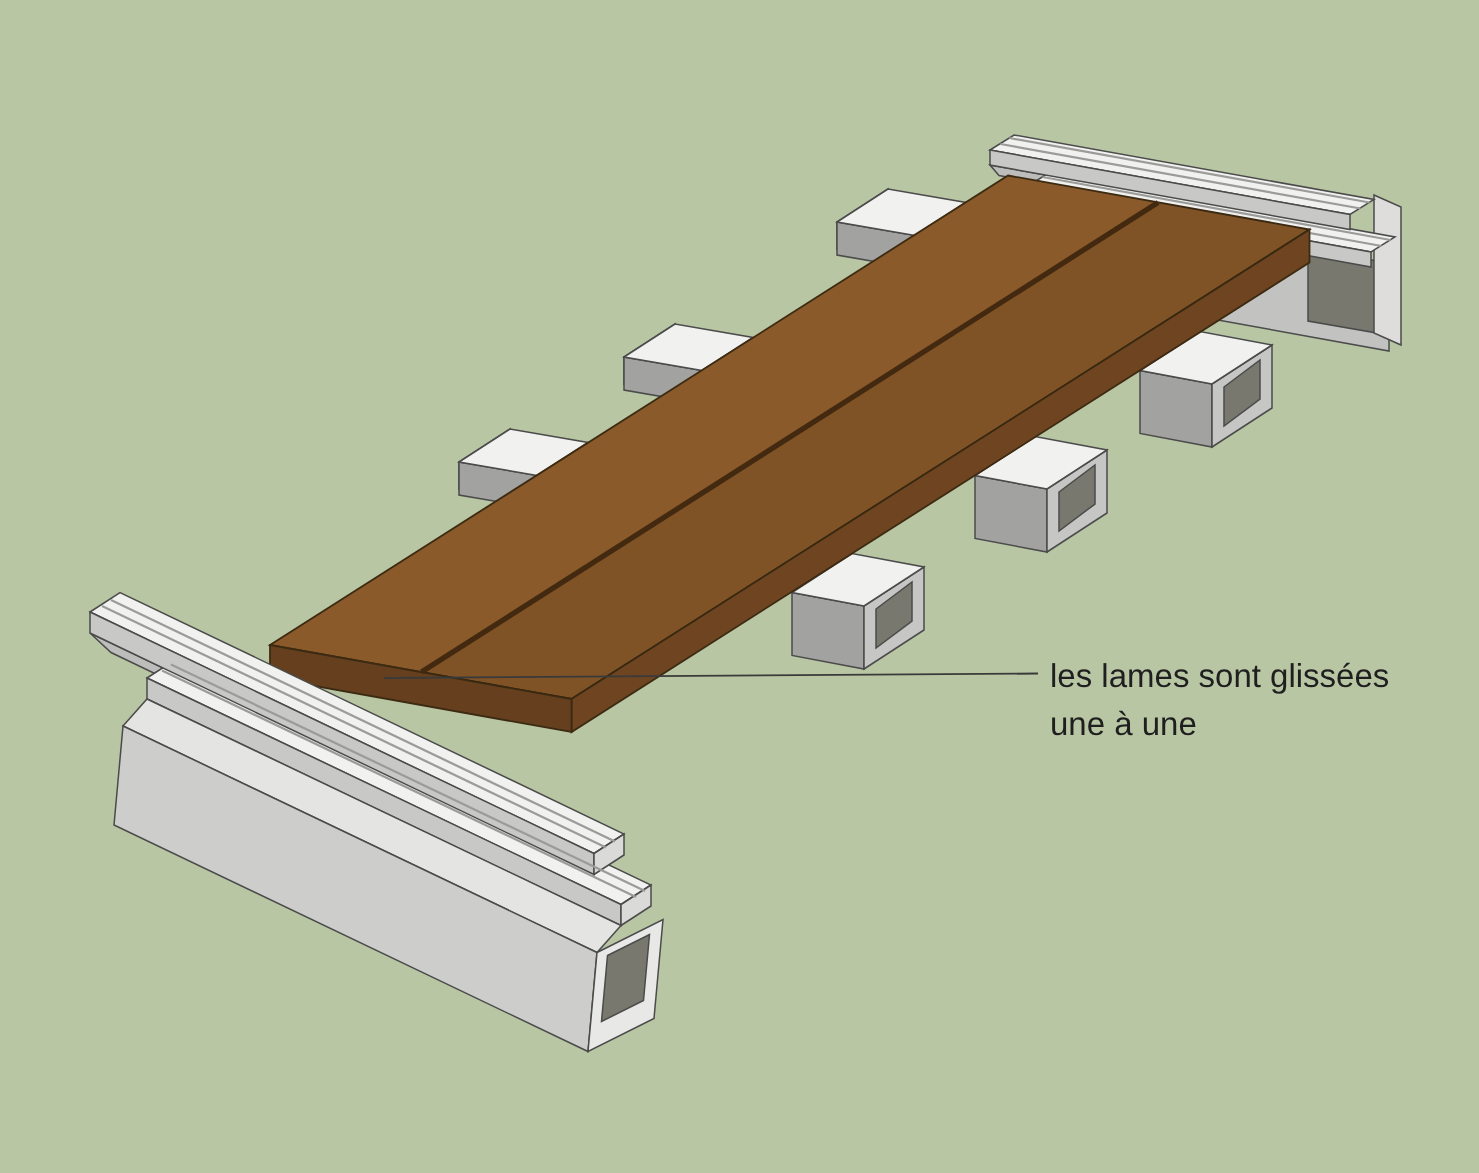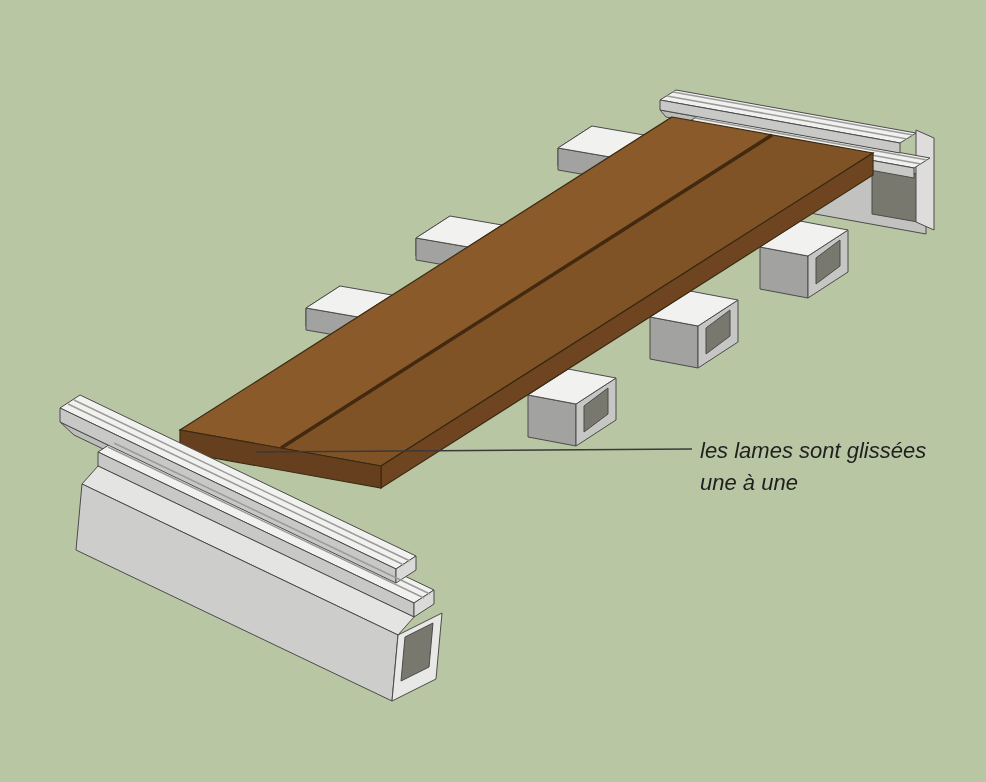--- a/index.html
+++ b/index.html
@@ -1,16 +1,16 @@
 <!DOCTYPE html>
 <html><head>
 <meta charset="utf-8">
 <style>
   html,body{margin:0;padding:0;background:#b9c6a4;}
-  .stage{position:relative;width:986px;height:782px;overflow:hidden;font-style:italic;}
+  .stage{position:relative;width:986px;height:782px;overflow:hidden;}
   svg{display:block;}
   
   .m-top{fill:#f1f1ef;stroke:#4b4b4b;stroke-width:1;}
   .m-side{fill:#c8c8c6;stroke:#4b4b4b;stroke-width:1;}
   .m-mid{fill:#bdbdbb;stroke:#4b4b4b;stroke-width:1;}
   .m-side2{fill:#c2c2c0;stroke:#4b4b4b;stroke-width:1;}
   .m-dark{fill:#a2a2a0;stroke:#4b4b4b;stroke-width:1;}
   .m-end{fill:#dadad8;stroke:#4b4b4b;stroke-width:1;}
   .m-endcap{fill:#dedddc;stroke:#4b4b4b;stroke-width:1;}
   .m-cross{fill:#c6c6c4;stroke:#4b4b4b;stroke-width:1;}

